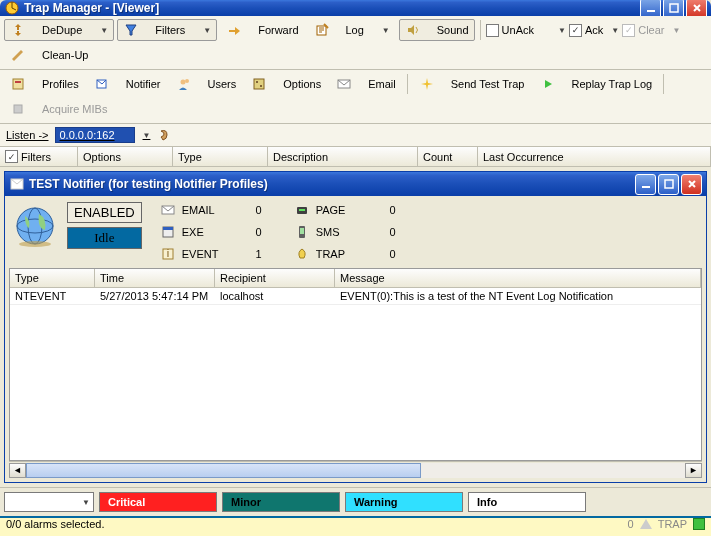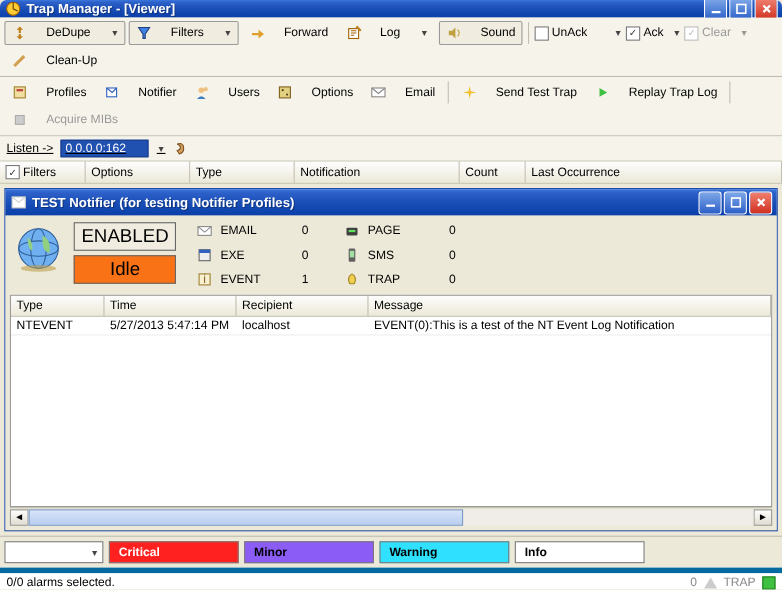--- a/index.html
+++ b/index.html
@@ -34,23 +34,23 @@
 .colhdr-row { display: flex; background: #ece9d8; border-bottom: 1px solid #c0beb0; }
 .colhdr { border-right: 1px solid #c0beb0; padding: 3px 5px; background: linear-gradient(to bottom, #fdfdfd, #ece9d8); display: flex; align-items: center; }
 .colhdr .checkbox { margin-right: 3px; }
 
 
 .inner-window { margin: 4px; border: 1px solid #0a3ea8; display: flex; flex-direction: column; flex: 1; }
 .notifier-body { background: #ece9d8; display: flex; flex-direction: column; flex: 1; }
 .notifier-top { display: flex; padding: 6px; gap: 8px; align-items: flex-start; }
 .globe { width: 48px; height: 48px; }
 .status-stack { display: flex; flex-direction: column; gap: 4px; }
-.status-box { border: 1px solid #666; padding: 2px 6px; text-align: center; min-width: 64px; font-size: 17px; }
+.status-box { border: 1px solid #666; padding: 2px 6px; text-align: center; min-width: 64px; font-size: 13px; }
 .status-enabled { background: #f0ede0; }
-.status-idle { background: #f97316; }
+.status-idle { background: #0369a1; font-family: Liberation Serif, serif; }
 
 .counters { display: flex; gap: 32px; margin-left: 10px; }
 .counter-col { display: flex; flex-direction: column; gap: 6px; }
 .counter-row { display: flex; align-items: center; gap: 6px; }
 .counter-label { width: 50px; }
 .counter-val { width: 24px; text-align: right; }
 
 
 .ntable { flex: 1; display: flex; flex-direction: column; border: 1px solid #9a9a9a; margin: 0 4px; background: #fff; }
 .ntable-hdr { display: flex; background: linear-gradient(to bottom, #fdfdfd, #ece9d8); border-bottom: 1px solid #c0beb0; }
@@ -64,27 +64,27 @@
 .scroll-btn { width: 17px; height: 15px; border: 1px solid #9a9a9a; background: linear-gradient(to bottom,#fdfdfd,#e0ddd0); display: flex; align-items: center; justify-content: center; font-size: 9px; cursor: pointer; }
 .scroll-track { flex: 1; height: 15px; background: #f0ede8; position: relative; }
 .scroll-thumb { position: absolute; left: 0; width: 60%; height: 100%; background: linear-gradient(to bottom,#d8e4f8,#b8cef0); border: 1px solid #7a9ac8; }
 
 
 .sev-bar { display: flex; padding: 4px; gap: 0; background: #ece9d8; border-top: 1px solid #c0beb0; align-items: center; }
 .sev-select { width: 90px; height: 20px; border: 1px solid #7a7a7a; background: #fff; display: flex; align-items: center; justify-content: flex-end; padding-right: 3px; }
 .sev-item { flex: 1; height: 20px; border: 1px solid #7a7a7a; margin-left: 5px; display: flex; align-items: center; padding: 0 8px; font-weight: bold; }
 .sev-critical { background: #ff2020; color: #fff; }
 .sev-major { background: #ff9020; color: #000; }
-.sev-minor { background: #8b5cf6; color: #000; }
+.sev-minor { background: #0f766e; color: #000; }
 .sev-warning { background: #30e0ff; color: #000; }
 .sev-info { background: #fff; color: #000; }
 .sev-empty { background: #ece9d8; border: none; }
 
 
-.statusbar { height: 20px; background: #ffffff; border-top: 5px solid #0369a1; display: flex; align-items: flex-end; padding: 0 6px; }
+.statusbar { height: 20px; background: #fef9c3; border-top: 2px solid #0369a1; display: flex; align-items: flex-start; padding: 0 6px; }
 .statusbar .right { margin-left: auto; display: flex; align-items: center; gap: 6px; color: #888; }
 .square { width: 12px; height: 12px; background: #40c040; border: 1px solid #208020; }
 .triangle { width: 0; height: 0; border-left: 6px solid transparent; border-right: 6px solid transparent; border-bottom: 10px solid #ccc; }
 
 .disabled { color: #999; }
 </style>
 </head>
 <body>
 
 <div class="main-window">
@@ -275,21 +275,21 @@
         <span class="checkbox">✓</span>
         <span>Filters</span>
       </div>
     <div class="colhdr" style="width:95px">
         <span>Options</span>
       </div>
     <div class="colhdr" style="width:95px">
         <span>Type</span>
       </div>
     <div class="colhdr" style="width:150px">
-        <span>Notification</span>
+        <span>Description</span>
       </div>
     <div class="colhdr" style="width:60px">
         <span>Count</span>
       </div>
     <div class="colhdr" style="flex:1">
         <span>Last Occurrence</span>
       </div>
   </div>
 
   <div class="inner-window">

